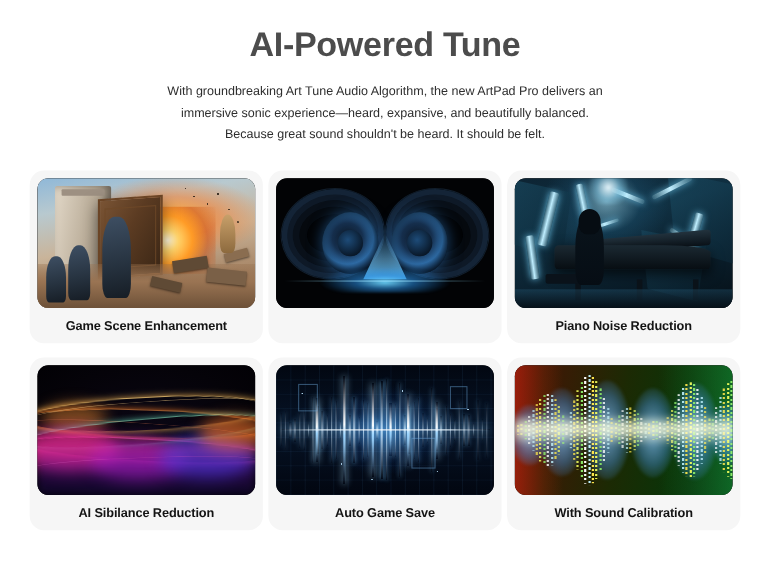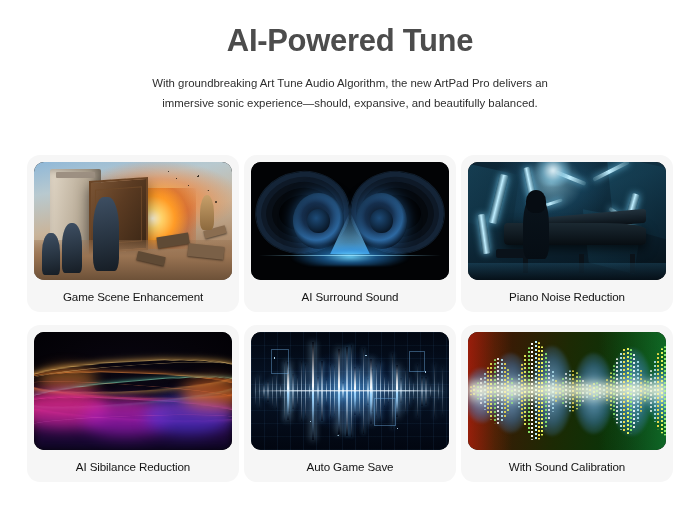--- a/index.html
+++ b/index.html
@@ -70,21 +70,21 @@
     position: relative;
     background: #000;
   }
 
   .card-label {
     flex: 1;
     display: flex;
     align-items: center;
     justify-content: center;
     font-size: 11.6px;
-    font-weight: 400;
+    font-weight: 700;
     color: #141414;
     letter-spacing: -0.1px;
     text-align: right;
     width: 100%;
   }
 
   .art { position: absolute; inset: 0; }
 
   
   .game-sky {
@@ -412,21 +412,22 @@
 </style>
 </head>
 <body>
 
 <div class="page">
 
   <div class="header">
     <h1 class="page-title">AI-Powered Tune</h1>
     <p class="subtitle">
       <span class="subtitle-line">With groundbreaking Art Tune Audio Algorithm, the new ArtPad Pro delivers an</span>
-      <span class="subtitle-line">immersive sonic experience—should, expansive, and beautifully balanced.</span>
+      <span class="subtitle-line">immersive sonic experience—heard, expansive, and beautifully balanced.</span>
+      <span class="subtitle-line">Because great sound shouldn't be heard. It should be felt.</span>
     </p>
   </div>
 
   <div class="grid">
 
     <div class="card">
       <div class="card-media">
         <div class="art">
           <div class="game-sky"></div>
           <div class="game-building"></div>
@@ -453,21 +454,20 @@
           <div class="surround-bg"></div>
           <div class="sr-swirl l"></div>
           <div class="sr-swirl r"></div>
           <div class="sr-cone left"></div>
           <div class="sr-cone right"></div>
           <div class="sr-peak"></div>
           <div class="sr-glow"></div>
           <div class="sr-line"></div>
         </div>
       </div>
-      <div class="card-label">AI Surround Sound</div>
     </div>
 
     <div class="card">
       <div class="card-media">
         <div class="art">
           <div class="piano-bg"></div>
           <div class="pn-facet f1"></div>
           <div class="pn-facet f2"></div>
           <div class="pn-facet f3"></div>
           <div class="pn-bar pb1"></div>

